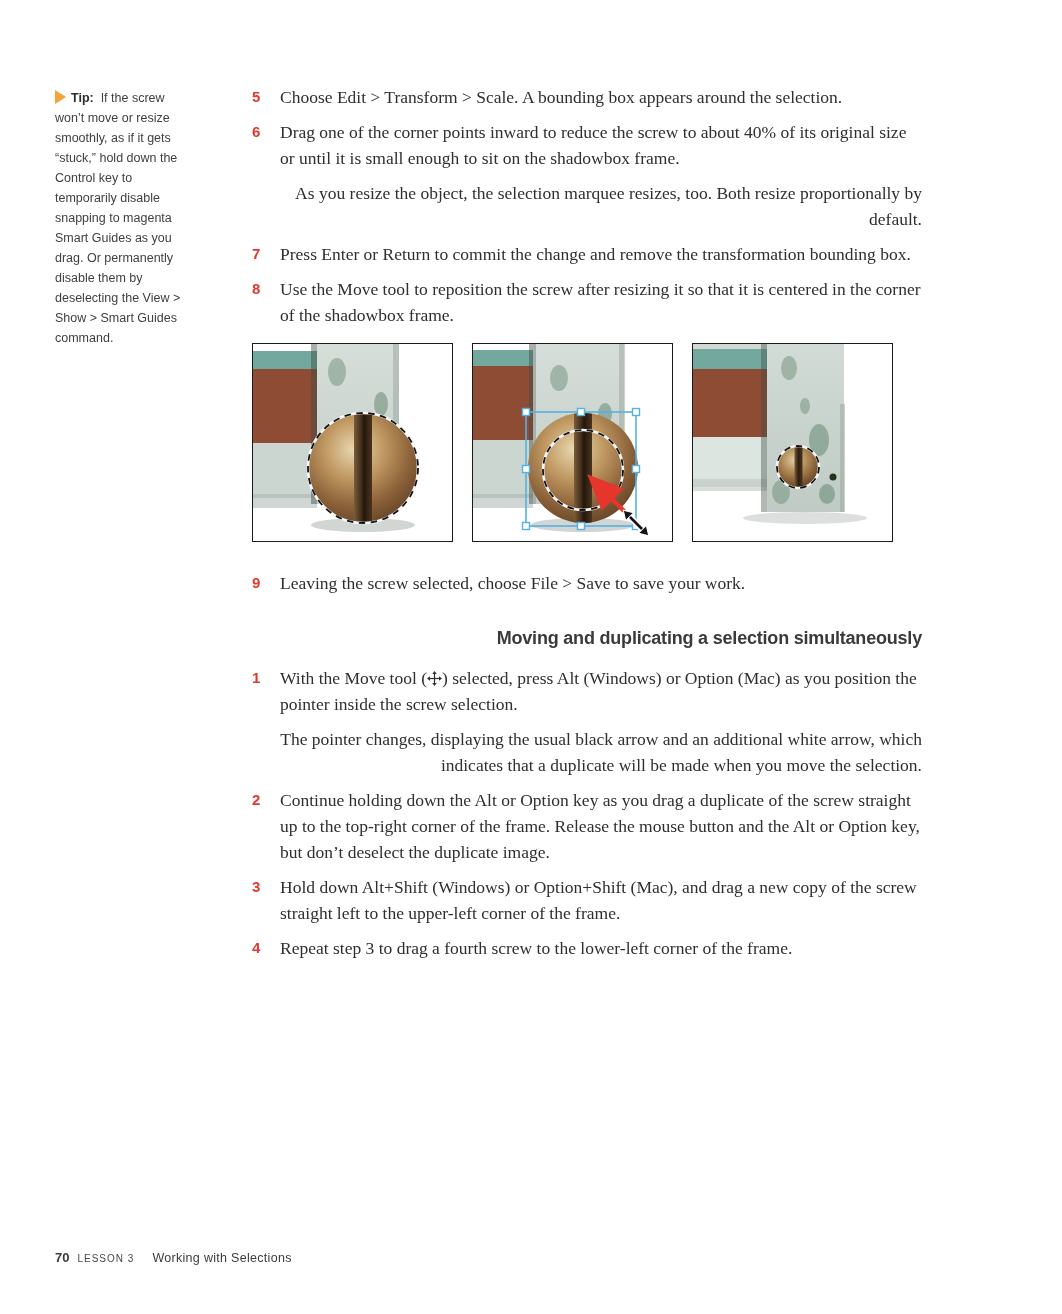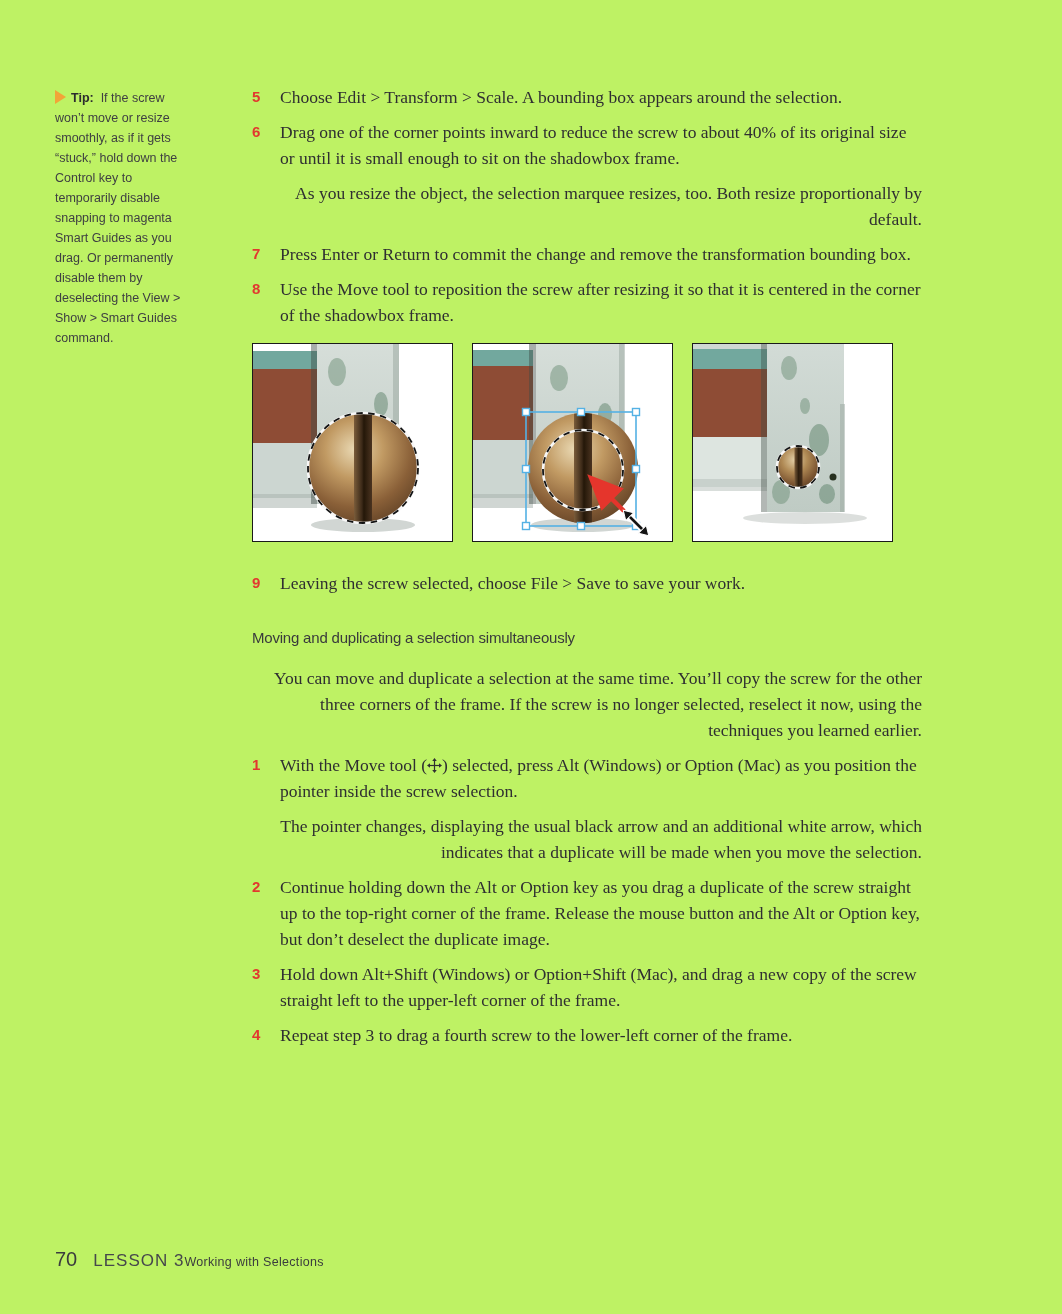--- a/index.html
+++ b/index.html
@@ -1,50 +1,50 @@
 <!DOCTYPE html>
 <html><head>
 <meta charset="utf-8">
 <style>
   html,body{margin:0;padding:0;background:#e8e8e8;}
-  .page{position:relative;width:1062px;height:1314px;background:#bef264;overflow:hidden;
+  .page{position:relative;width:1062px;height:1314px;background:#ffffff;overflow:hidden;
         font-family:"Liberation Serif",serif;color:#2f2f31;}
   
   .tip{position:absolute;left:55px;width:142px;font-family:"Liberation Sans",sans-serif;
        font-size:12.5px;line-height:20px;color:#3f4042;}
   .tip .tri{display:inline-block;width:0;height:0;border-left:11px solid #f2a438;
             border-top:7px solid transparent;border-bottom:7px solid transparent;
             margin-right:5px;vertical-align:-2px;}
   .tip b{color:#2c2c2e;}
   
   .main{position:absolute;left:252px;top:84px;width:670px;
         font-size:17.5px;line-height:26px;}
   .step{display:flex;margin:0 0 9px 0;}
   .step .num{flex:0 0 28px;font-family:"Liberation Sans",sans-serif;font-weight:bold;
              font-size:15px;line-height:26px;color:#e2382f;}
   .step .txt{flex:1;}
   p.body{margin:0 0 9px 0;text-align:right;}
-  h2.heading{font-family:"Liberation Sans",sans-serif;font-weight:normal;font-size:15px;
-             line-height:30px;letter-spacing:-0.2px;color:#393a3c;margin:27px 0 12px 0;}
+  h2.heading{font-family:"Liberation Sans",sans-serif;font-weight:bold;font-size:18px;
+             line-height:30px;letter-spacing:-0.2px;color:#393a3c;margin:27px 0 12px 0;text-align:right;}
   .figures{display:flex;gap:19px;margin:15px 0 0 0;}
   .panel{width:201px;height:199px;border:1px solid #1a1a1a;box-sizing:border-box;background:#fff;}
   .panel svg{display:block;}
   .step9{margin-top:28px;}
   
   .handle{fill:#ffffff;stroke:#54b1e4;stroke-width:1.4;}
   .ants-w{fill:none;stroke:#f7f7f7;stroke-width:2.6;}
   .ants-b{fill:none;stroke:#141414;stroke-width:1.8;stroke-dasharray:6.5 5.5;}
   .mottle{fill:#6d9077;opacity:.5;}
   .mottle2{fill:#527a5f;opacity:.45;}
   
   .movetool{display:inline-block;vertical-align:-2px;}
   
   .footer{position:absolute;left:55px;top:1248px;font-family:"Liberation Sans",sans-serif;color:#3b3c3e;}
-  .footer .pg{font-weight:normal;font-size:20px;margin-right:16px;}
-  .footer .lesson{font-size:17px;letter-spacing:1px;color:#46474c;}
+  .footer .pg{font-weight:bold;font-size:13px;margin-right:8px;}
+  .footer .lesson{font-size:10px;letter-spacing:1px;color:#46474c;margin-right:18px;}
   .footer .ltitle{font-size:12.5px;letter-spacing:.3px;color:#3b3c3e;}
   .watermark{position:absolute;right:16px;top:1337px;font-family:"Liberation Sans",sans-serif;
              font-size:17px;color:#121212;}
 </style>
 </head>
 <body>
 
 <div class="page">
 
   <div class="tip" style="top:88px;">
@@ -227,21 +227,20 @@
       </div>
     </div>
 
     <div class="step step9">
       <span class="num">9</span>
       <span class="txt">Leaving the screw selected, choose File &gt; Save to save your work.</span>
     </div>
 
     <h2 class="heading">Moving and duplicating a selection simultaneously</h2>
 
-    <p class="body">You can move and duplicate a selection at the same time. You’ll copy the screw for the other three corners of the frame. If the screw is no longer selected, reselect it now, using the techniques you learned earlier.</p>
 
     <div class="step">
       <span class="num">1</span>
       <span class="txt"><span>With the Move tool (</span><svg class="movetool" width="15" height="15" viewBox="0 0 20 20">
             <g stroke="#2f2f31" stroke-width="1.6">
               <line x1="10" y1="3" x2="10" y2="17"></line>
               <line x1="3" y1="10" x2="17" y2="10"></line>
             </g>
             <g fill="#2f2f31">
               <polygon points="10,0 13,4 7,4"></polygon>

